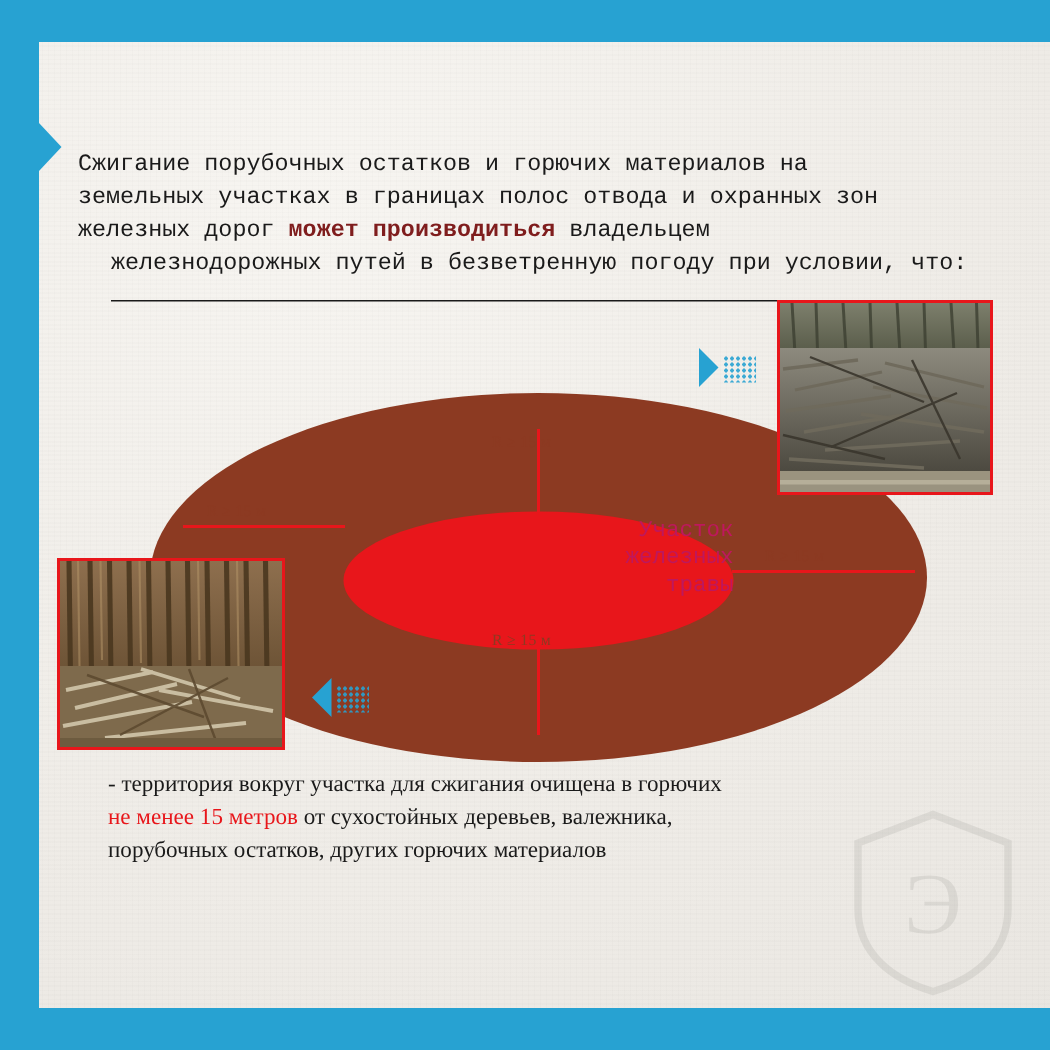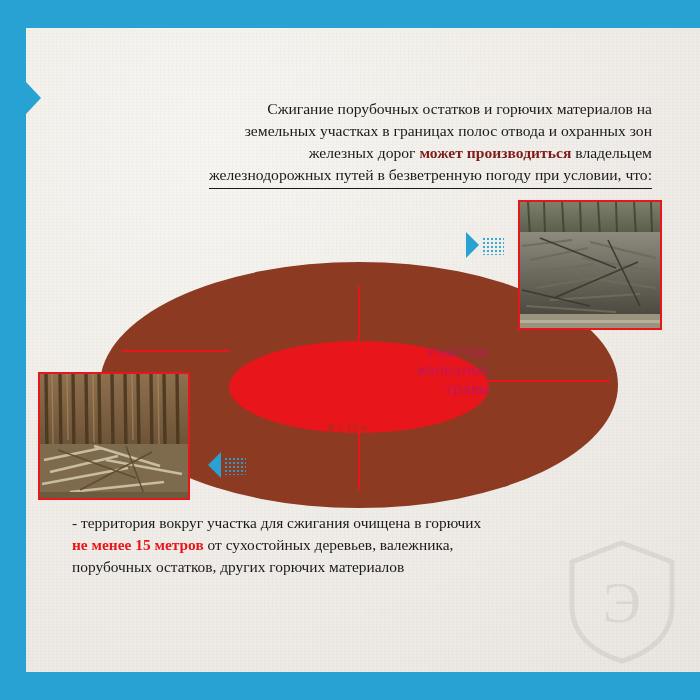--- a/index.html
+++ b/index.html
@@ -77,30 +77,30 @@
 
   
   .header-text {
     position: absolute;
     left: 52px;
     top: 98px;
     width: 600px;
     font-size: 15.6px;
     line-height: 1.42;
     color: #1a1a1a;
-    font-family: Liberation Serif, serif;
-    text-align: right;
+    font-family: Liberation Mono, monospace;
   }
   .hl-blue {
     color: #7f1d1d;
     font-weight: 700;
   }
   .underline-part {
     border-bottom: 1.6px solid #1a1a1a;
-    padding-bottom: 5px;
+    padding-bottom: 16px;
+    margin-left: 22px;
   }
 
   
   .diagram {
     position: absolute;
     left: 100px;
     top: 262px;
     width: 518px;
     height: 252px;
   }
@@ -196,21 +196,21 @@
     left: 72px;
     top: 512px;
     width: 566px;
     font-size: 15.4px;
     line-height: 1.42;
     color: #1a1a1a;
     font-family: "Liberation Serif", serif;
   }
   .hl-red {
     color: #e8161b;
-    font-weight: 700;
+    font-weight: 400;
   }
 </style>
 </head>
 <body>
 
 <div id="slide">
 
   <div class="band band-top"></div>
   <div class="band band-bottom"></div>
   <div class="rail"></div>

